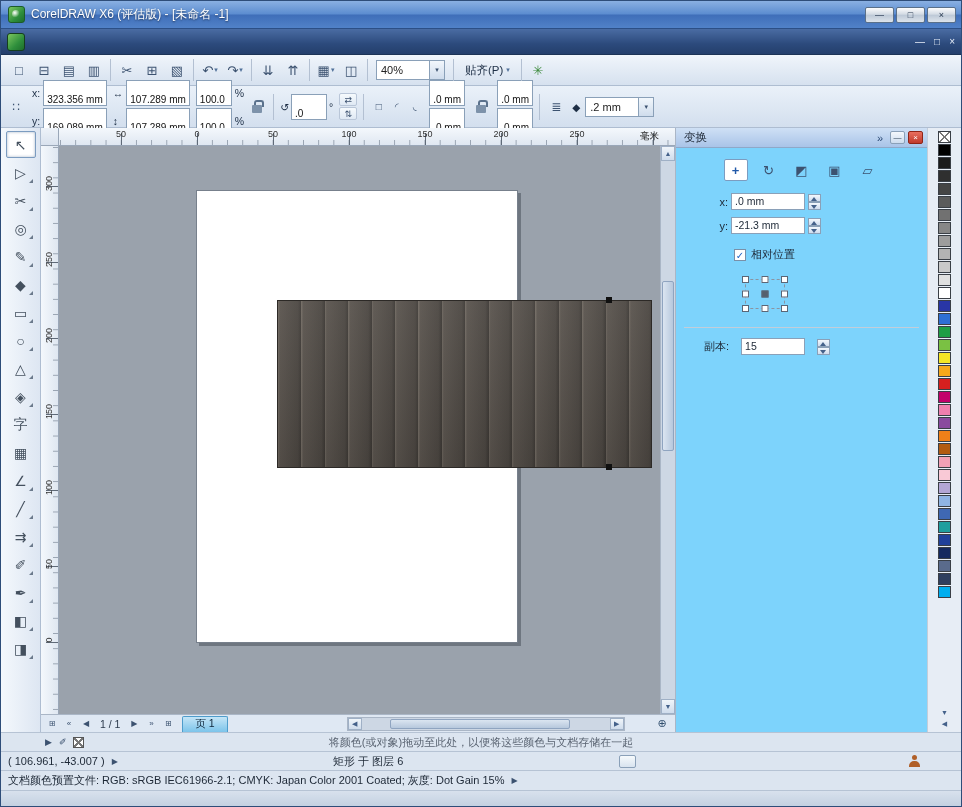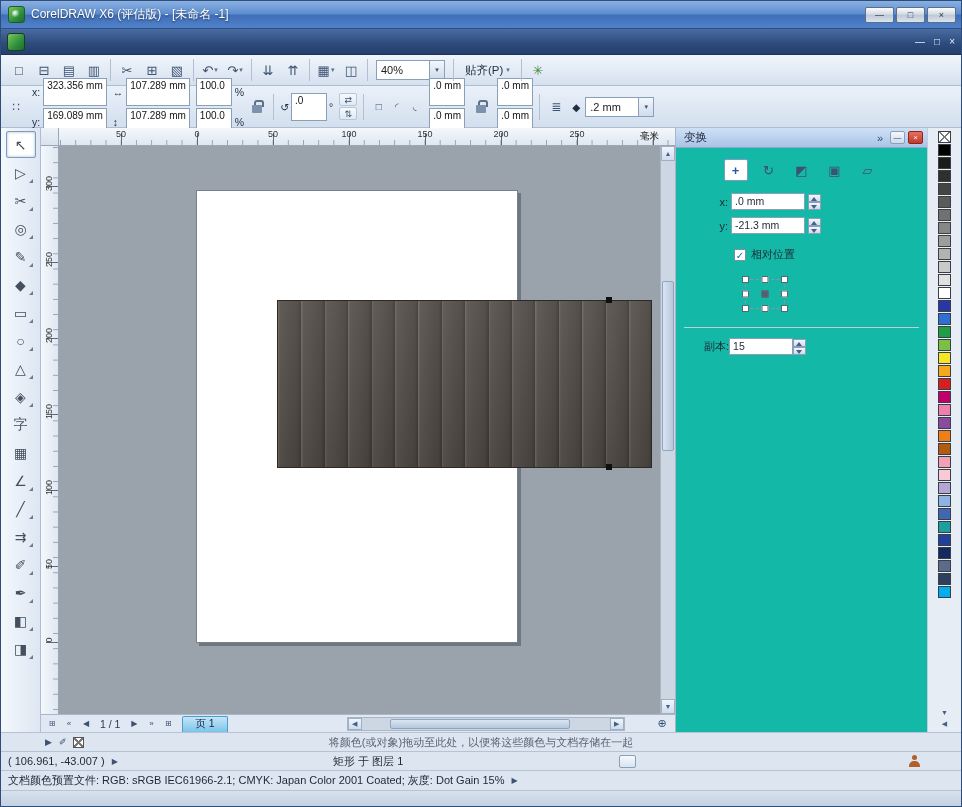--- a/index.html
+++ b/index.html
@@ -45,21 +45,21 @@
   .snap-btn { display:flex; align-items:center; gap:3px; padding:0 7px; height:22px; font-size:11.5px; color:#1e2f46; }
   .snap-btn::after { content:"▾"; font-size:7px; color:#51719a; }
   .options-btn { color:#3d8a3d !important; }
 
   
   .propbar { height:42px; flex:none; display:flex; align-items:center; padding:0 5px; gap:6px;
     background:linear-gradient(#eaf1f9,#d3dfee); border-bottom:1px solid #aebdd1; font-size:10.5px; color:#222; }
   .pgrid { display:grid; grid-template-columns:auto auto auto; gap:2px 3px; align-items:center; }
   .pgrid2 { display:grid; grid-template-columns:auto auto; gap:2px 3px; align-items:center; }
   .plabel { font-size:10.5px; color:#1e2f46; }
-  .pfield { height:28px; background:#fff; border:1px solid #8aa0b8; padding:0 3px; font-size:10px; line-height:14px;
+  .pfield { height:16px; background:#fff; border:1px solid #8aa0b8; padding:12px 3px; font-size:10px; line-height:14px;
     min-width:58px; color:#111; white-space:nowrap; }
   .pfield.small { min-width:36px; }
   .spin { width:13px; height:16px; display:flex; flex-direction:column; }
   .spin i { flex:1; border:1px solid #8aa0b8; background:linear-gradient(#f3f8fd,#cfdcee); position:relative; }
   .spin i.up::after { content:""; position:absolute; left:2px; top:2px; border:3px solid transparent; border-bottom:4px solid #44618a; border-top:none; }
   .spin i.dn::after { content:""; position:absolute; left:2px; top:2px; border:3px solid transparent; border-top:4px solid #44618a; border-bottom:none; }
   .icon-btn { width:20px; height:20px; display:flex; align-items:center; justify-content:center; font-size:12px;
     color:#3c5270; border:1px solid transparent; border-radius:2px; }
   .icon-btn.tiny { width:17px; height:15px; font-size:10px; }
   .psep { width:1px; height:26px; background:#b3c0d2; flex:none; }
@@ -133,21 +133,21 @@
     background:linear-gradient(#c4e5f7,#7cc4ea); border:1px solid #4e9ccb; border-bottom:none; border-radius:2px 2px 0 0; }
   .h-scroll { display:flex; align-items:center; margin-left:118px; width:278px; height:14px; background:#cdd7e4; border:1px solid #aab6c6; }
   .h-scroll .scroll-btn { width:14px; height:100%; }
   .h-track { flex:1; position:relative; height:100%; }
   .h-thumb { position:absolute; top:1px; bottom:1px; left:28px; width:180px;
     background:linear-gradient(#dbe5f1,#b7c8dd); border:1px solid #8fa4c0; border-radius:2px; }
   .zoom-fit-btn { margin-left:auto; margin-right:1px; width:18px; height:15px; display:flex; align-items:center;
     justify-content:center; font-size:11px; color:#33506f; }
 
   
-  .docker { width:252px; flex:none; background:#14b8a6; border-left:1px solid #aab6c6; display:flex; flex-direction:column;
+  .docker { width:252px; flex:none; background:#7dd3fc; border-left:1px solid #aab6c6; display:flex; flex-direction:column;
     font-size:11px; color:#1d2836; }
   .docker-header { height:20px; flex:none; display:flex; align-items:center; padding:0 4px 0 8px;
     background:linear-gradient(#cfe0f5,#a9c4e8); border-bottom:1px solid #8fa8c8; font-size:11.5px; }
   .docker-hbtns { margin-left:auto; display:flex; align-items:center; gap:3px; }
   .chevrons { font-size:11px; color:#2c4a75; margin-right:4px; }
   .dk-btn { width:15px; height:13px; font-size:8px; display:flex; align-items:center; justify-content:center;
     background:linear-gradient(#f4f8fc,#cddcee); border:1px solid #8aa0b8; color:#24364d; border-radius:2px; }
   .dk-btn.close { background:linear-gradient(#e96f5f,#c0392b); border-color:#8f2417; color:#fff; }
   .docker-tabs { display:flex; justify-content:center; gap:9px; padding:11px 0 5px; }
   .docker-tabs .dtab { width:24px; height:22px; display:flex; align-items:center; justify-content:center; font-size:13px;
@@ -161,21 +161,21 @@
     text-align:center; color:#1c62c4; font-weight:bold; }
   .anchor-widget { margin:14px 0 0 66px; width:46px; height:36px; position:relative; }
   .anchor-rect { position:absolute; left:3px; top:3px; right:3px; bottom:3px; border:1px dashed #8a94a2; }
   .anchor { position:absolute; width:7px; height:7px; background:#fff; border:1px solid #5a6676; }
   .anchor.active { background:#55606e; }
   .a-tl{left:0;top:0} .a-tc{left:50%;top:0;transform:translateX(-50%)} .a-tr{right:0;top:0}
   .a-ml{left:0;top:50%;transform:translateY(-50%)} .a-c{left:50%;top:50%;transform:translate(-50%,-50%)}
   .a-mr{right:0;top:50%;transform:translateY(-50%)}
   .a-bl{left:0;bottom:0} .a-bc{left:50%;bottom:0;transform:translateX(-50%)} .a-br{right:0;bottom:0}
   .docker-sep { height:1px; background:#c3cdd9; margin:15px 8px 0 8px; }
-  .copies-row { margin:10px 0 0 28px; display:flex; align-items:center; gap:0; }
+  .copies-row { margin:10px 0 0 28px; display:flex; align-items:center; gap:12px; }
   .copies-field { width:64px; height:17px; background:#fff; border:1px solid #8aa0b8; padding:0 3px; font-size:10.5px; line-height:15px; }
   .apply-row { display:flex; justify-content:flex-end; padding:24px 8px 0 0; }
   .apply-btn { width:72px; height:22px; background:linear-gradient(#f7fafd,#dce6f2 50%,#cdd9e9); border:1px solid #8aa0b8;
     border-radius:2px; font-size:11.5px; text-align:center; line-height:20px; box-shadow:inset 0 1px 0 rgba(255,255,255,.8); }
 
   
   .palette-col { width:34px; flex:none; background:#e7edf5; border-left:1px solid #c3cdd9; display:flex;
     flex-direction:column; align-items:center; padding:2px 0 3px; }
   .pal-btn { width:14px; height:10px; font-size:7px; color:#44618a; display:flex; align-items:center; justify-content:center; }
   .swatches { display:flex; flex-direction:column; gap:1px; margin-top:1px; }
@@ -516,21 +516,21 @@
       <span class="mini-glyph">▶</span>
       <span class="mini-glyph">✐</span>
       <span class="swatch-none-small"></span>
     </div>
     <div class="drophint-text">将颜色(或对象)拖动至此处，以便将这些颜色与文档存储在一起</div>
   </div>
 
   <div class="statusbar">
     <span>( 106.961, -43.007 )</span>
     <span class="flyout">▶</span>
-    <span class="object-info">矩形 于 图层 1</span>
+    <span class="object-info">矩形 于 图层 6</span>
     <div class="status-mini-btn"></div>
     <div class="person-icon"></div>
   </div>
 
   <div class="docbar">
     <span>文档颜色预置文件: RGB: sRGB IEC61966-2.1; CMYK: Japan Color 2001 Coated; 灰度: Dot Gain 15%</span>
     <span class="flyout">▶</span>
   </div>
 
   <div class="bottom-strip"></div>

